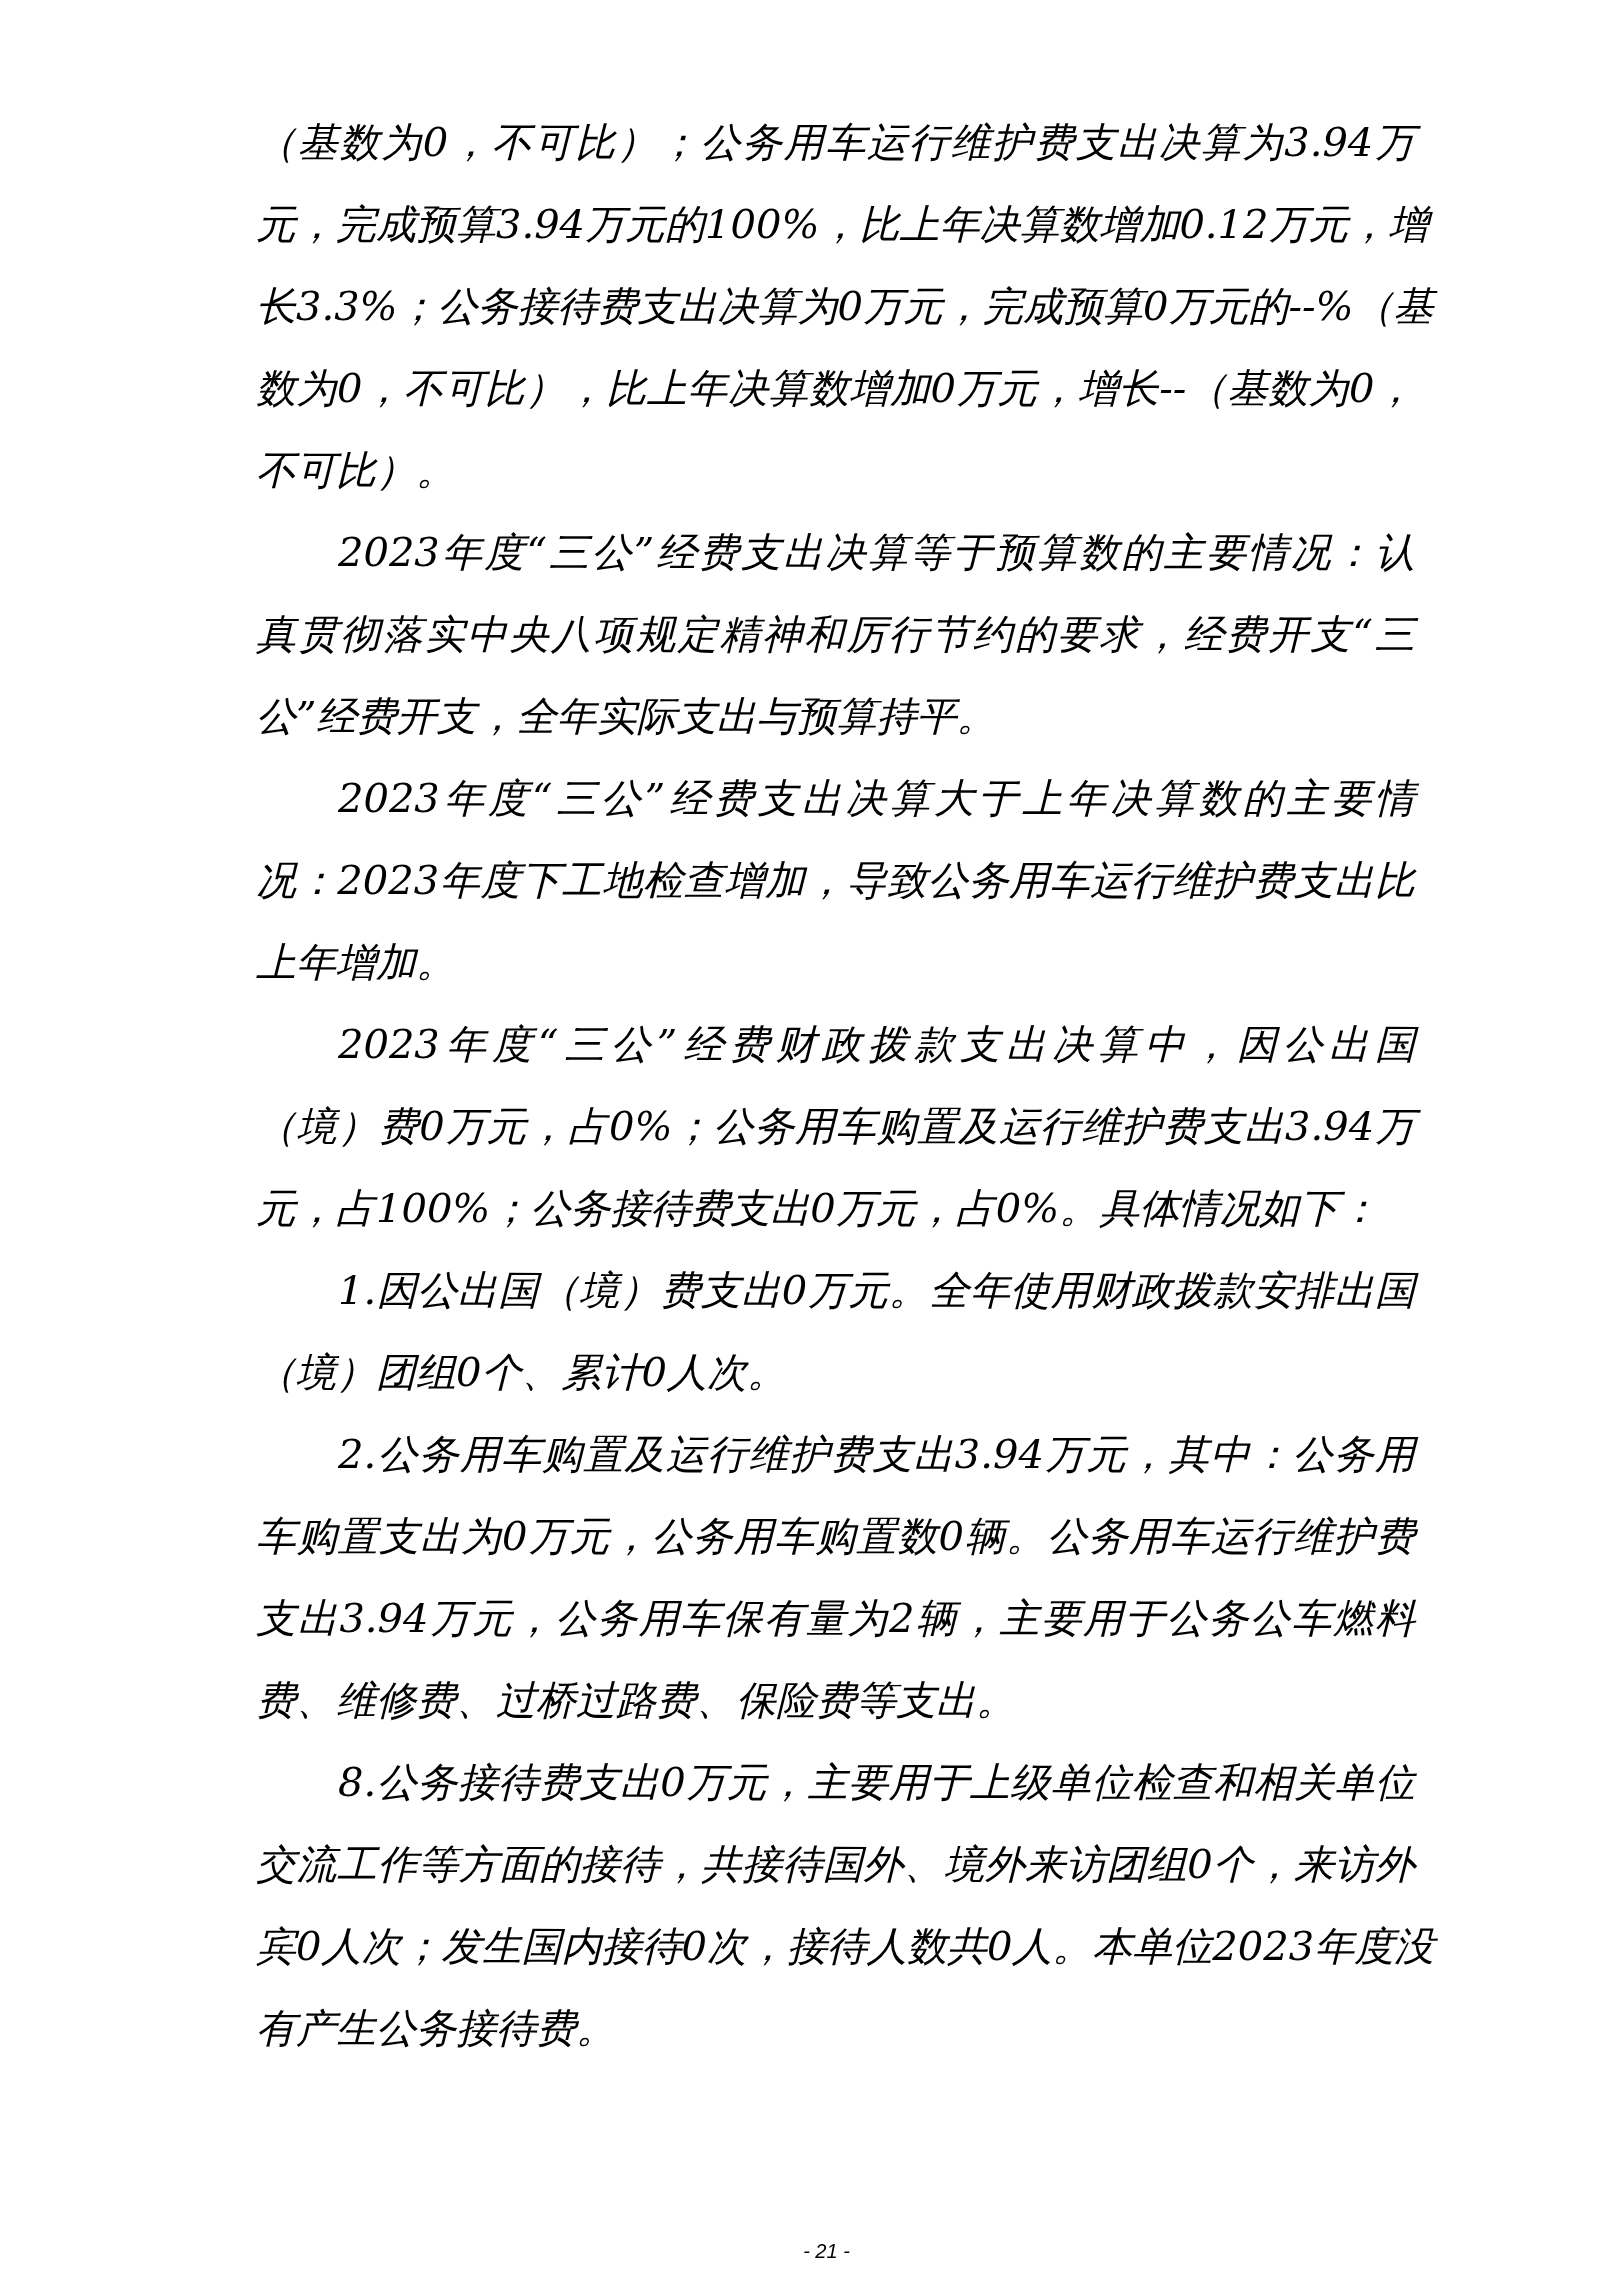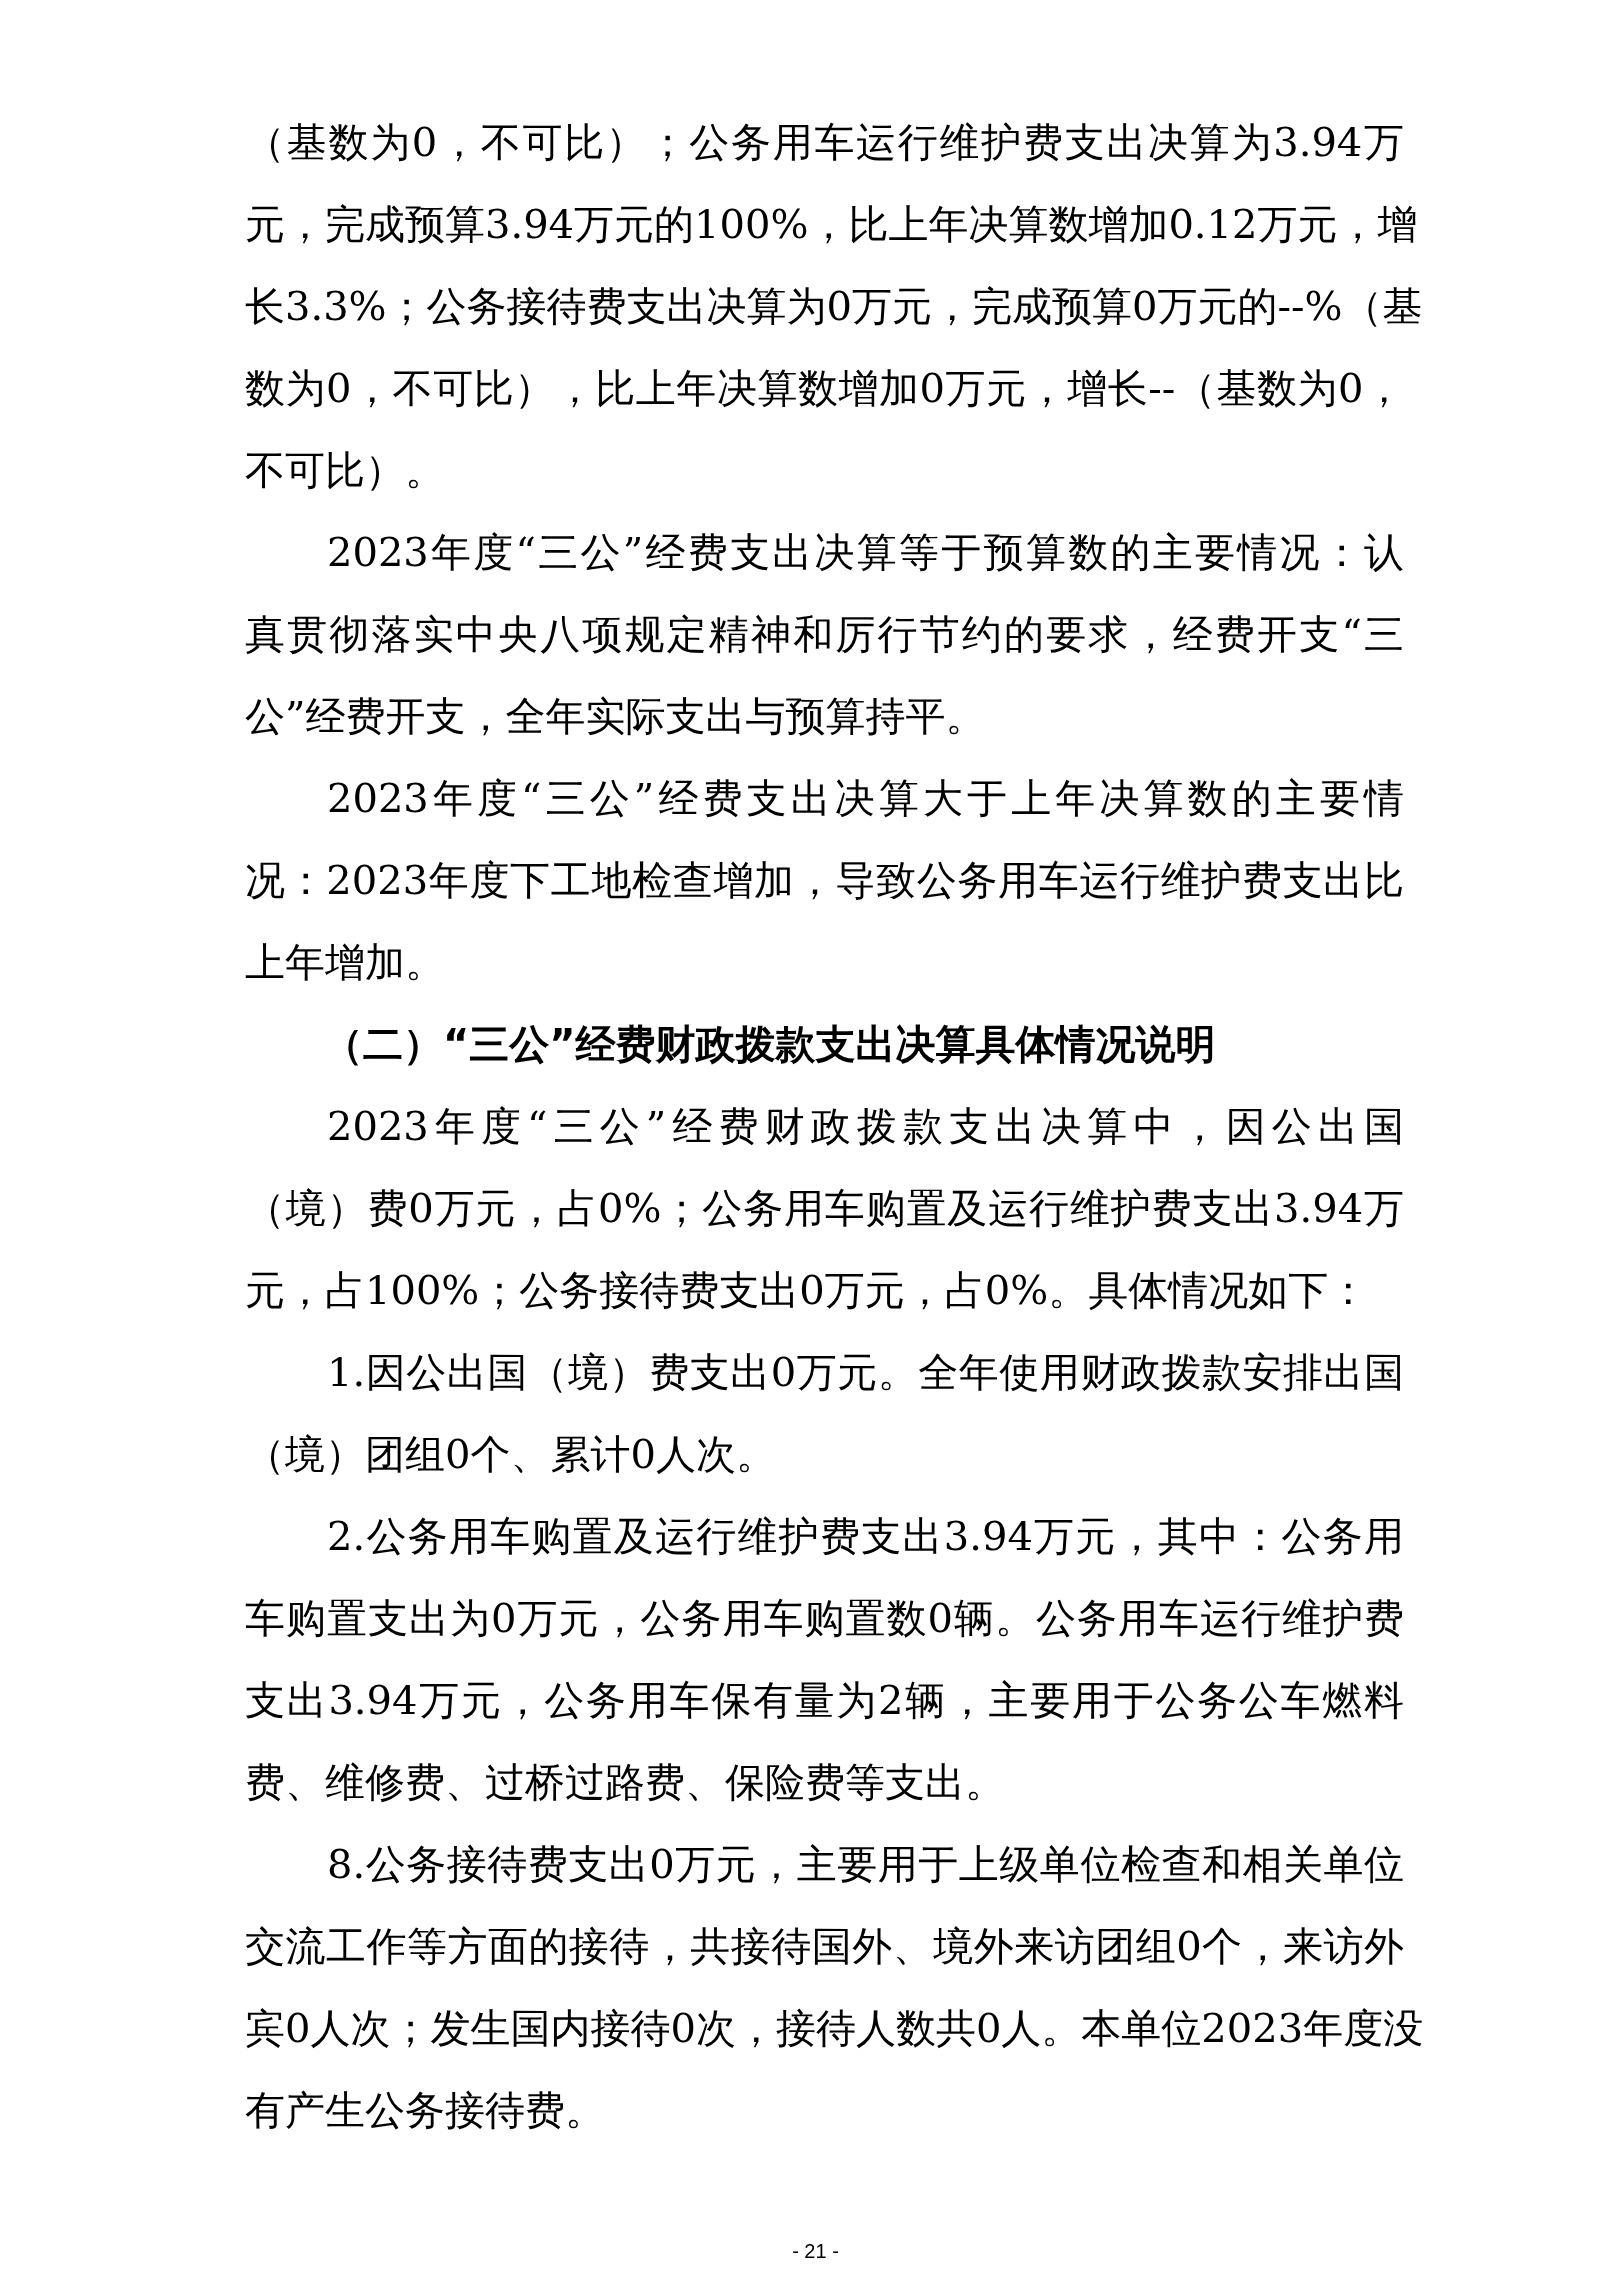--- a/index.html
+++ b/index.html
@@ -10,25 +10,26 @@
     body {
       width: 1621px;
       height: 2293px;
       position: relative;
       overflow: hidden;
       font-family: "DejaVu Serif", "Liberation Serif", serif;
       color: #000000;
     }
     .page {
       position: absolute;
-      left: 5px;
+      left: 16px;
       top: 0;
       width: 1348px;
       height: 2293px;
       background: #ffffff;
+      font-style: italic;
     }
     .body-text {
       position: absolute;
       left: 240px;
       top: 101px;
       width: 1159px;
     }
     .line {
       height: 82px;
       line-height: 82px;
@@ -74,21 +75,20 @@
     <div class="line last">不可比）。</div>
 
     <div class="line indent">2023年度“三公”经费支出决算等于预算数的主要情况：认</div>
     <div class="line">真贯彻落实中央八项规定精神和厉行节约的要求，经费开支“三</div>
     <div class="line last">公”经费开支，全年实际支出与预算持平。</div>
 
     <div class="line indent">2023年度“三公”经费支出决算大于上年决算数的主要情</div>
     <div class="line">况：2023年度下工地检查增加，导致公务用车运行维护费支出比</div>
     <div class="line last">上年增加。</div>
 
-    <div class="line heading">（二）“三公”经费财政拨款支出决算具体情况说明</div>
 
     <div class="line indent">2023年度“三公”经费财政拨款支出决算中，因公出国</div>
     <div class="line">（境）费0万元，占0%；公务用车购置及运行维护费支出3.94万</div>
     <div class="line last">元，占100%；公务接待费支出0万元，占0%。具体情况如下：</div>
 
     <div class="line indent">1.因公出国（境）费支出0万元。全年使用财政拨款安排出国</div>
     <div class="line last">（境）团组0个、累计0人次。</div>
 
     <div class="line indent">2.公务用车购置及运行维护费支出3.94万元，其中：公务用</div>
     <div class="line">车购置支出为0万元，公务用车购置数0辆。公务用车运行维护费</div>

